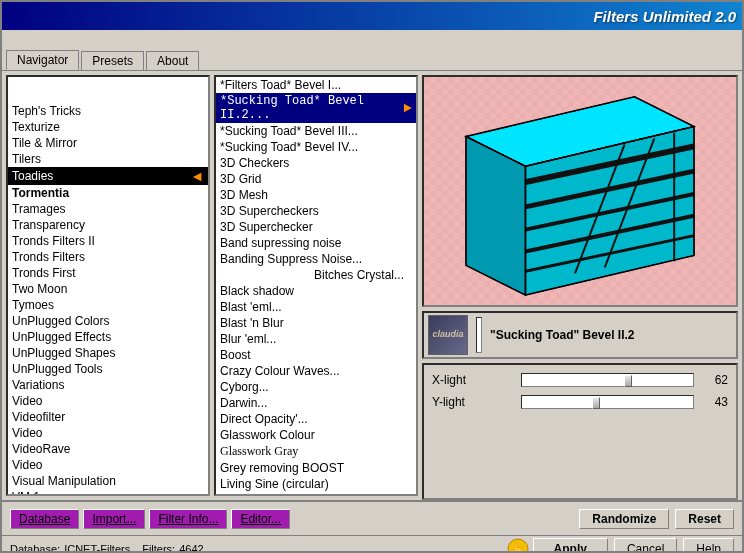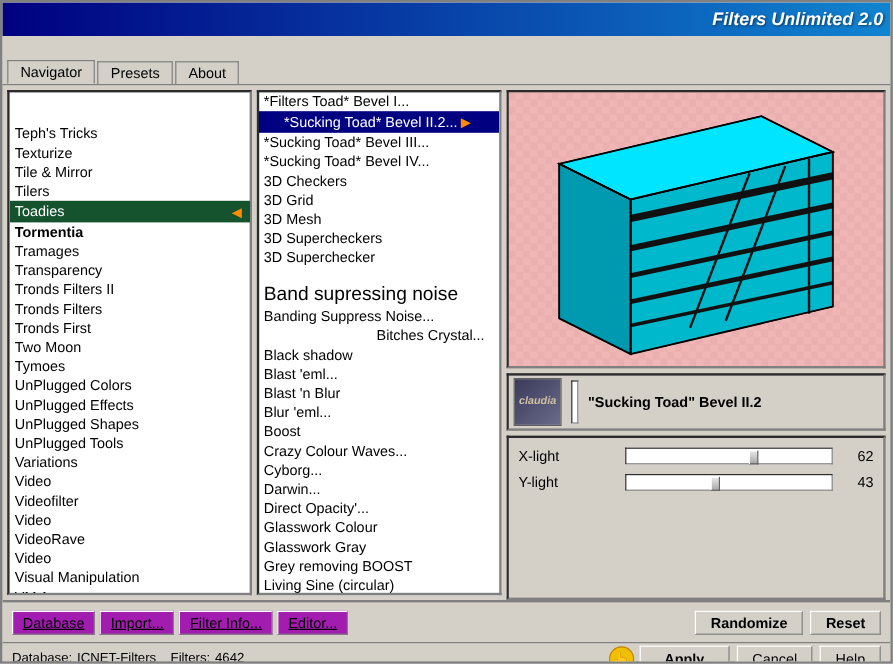--- a/index.html
+++ b/index.html
@@ -101,21 +101,21 @@
 <div style="display:flex; flex: 1; overflow:hidden; height: calc(553px - 28px - 29px - 35px - 32px);">
 
   <div style="display:flex; width: 420px; padding: 4px 4px 4px 4px; gap: 0; flex-shrink:0; overflow:hidden;">
 
     <div style="display:flex; flex-direction:column; flex: 1; border: 2px inset #808080; background:white; overflow:hidden; margin-right: 4px;">
       <div style="flex:1; overflow-y:auto;margin-top:26px;">
         <div class="list-item" style="padding:1px 4px; font-size:12px; cursor:pointer;">Teph's Tricks</div>
         <div class="list-item" style="padding:1px 4px; font-size:12px; cursor:pointer;">Texturize</div>
         <div class="list-item" style="padding:1px 4px; font-size:12px; cursor:pointer;">Tile &amp; Mirror</div>
         <div class="list-item" style="padding:1px 4px; font-size:12px; cursor:pointer;">Tilers</div>
-        <div class="list-item selected" style="padding:1px 4px; font-size:12px; cursor:pointer; background:#14532d; color:white; display:flex; align-items:center; justify-content:space-between;">
+        <div class="list-item selected" style="padding:1px 4px; font-size:12px; cursor:pointer; background:#000000; color:white; display:flex; align-items:center; justify-content:space-between;">
           <span>Toadies</span>
           <span style="color:#ff8c00; font-size:14px;">◄</span>
         </div>
         <div class="list-item" style="padding:1px 4px; font-size:12px; cursor:pointer;font-weight:bold;">Tormentia</div>
         <div class="list-item" style="padding:1px 4px; font-size:12px; cursor:pointer;">Tramages</div>
         <div class="list-item" style="padding:1px 4px; font-size:12px; cursor:pointer;">Transparency</div>
         <div class="list-item" style="padding:1px 4px; font-size:12px; cursor:pointer;">Tronds Filters II</div>
         <div class="list-item" style="padding:1px 4px; font-size:12px; cursor:pointer;">Tronds Filters</div>
         <div class="list-item" style="padding:1px 4px; font-size:12px; cursor:pointer;">Tronds First</div>
         <div class="list-item" style="padding:1px 4px; font-size:12px; cursor:pointer;">Two Moon</div>
@@ -132,45 +132,45 @@
         <div class="list-item" style="padding:1px 4px; font-size:12px; cursor:pointer;">Video</div>
         <div class="list-item" style="padding:1px 4px; font-size:12px; cursor:pointer;">Visual Manipulation</div>
         <div class="list-item" style="padding:1px 4px; font-size:12px; cursor:pointer;">VM 1</div>
       </div>
 
     </div>
 
     <div style="display:flex; flex-direction:column; flex: 1; border: 2px inset #808080; background:white; overflow:hidden; position:relative;">
       <div style="flex:1; overflow-y:auto;">
         <div class="list-item" style="padding:1px 4px; font-size:12px; cursor:pointer;">*Filters Toad*  Bevel I...</div>
-        <div class="list-item selected" style="padding:1px 4px; font-size:12px; cursor:pointer; background:#000080; color:white; display:flex; align-items:center; justify-content:center;">
+        <div class="list-item selected" style="padding:1px 4px; font-size:12px; cursor:pointer; background:#000080; color:white; display:flex; align-items:center; justify-content:flex-end;font-family:Liberation Mono, monospace;">
           <span>*Sucking Toad*  Bevel II.2...</span>
           <span style="color:#ff8c00; font-size:14px;">►</span>
         </div>
         <div class="list-item" style="padding:1px 4px; font-size:12px; cursor:pointer;">*Sucking Toad*  Bevel III...</div>
         <div class="list-item" style="padding:1px 4px; font-size:12px; cursor:pointer;">*Sucking Toad*  Bevel IV...</div>
         <div class="list-item" style="padding:1px 4px; font-size:12px; cursor:pointer;">3D Checkers</div>
         <div class="list-item" style="padding:1px 4px; font-size:12px; cursor:pointer;">3D Grid</div>
         <div class="list-item" style="padding:1px 4px; font-size:12px; cursor:pointer;">3D Mesh</div>
         <div class="list-item" style="padding:1px 4px; font-size:12px; cursor:pointer;">3D Supercheckers</div>
         <div class="list-item" style="padding:1px 4px; font-size:12px; cursor:pointer;">3D Superchecker</div>
-        <div class="list-item" style="padding:1px 4px; font-size:16px; cursor:pointer;margin-top:13px;">Band supressing noise</div>
+        <div class="list-item" style="padding:1px 4px; font-size:12px; cursor:pointer;">Band supressing noise</div>
         <div class="list-item" style="padding:1px 4px; font-size:12px; cursor:pointer;">Banding Suppress Noise...</div>
         <div class="list-item" style="padding:1px 12px; font-size:12px; cursor:pointer;text-align:right;">Bitches Crystal...</div>
         <div class="list-item" style="padding:1px 4px; font-size:12px; cursor:pointer;">Black shadow</div>
         <div class="list-item" style="padding:1px 4px; font-size:12px; cursor:pointer;">Blast 'eml...</div>
         <div class="list-item" style="padding:1px 4px; font-size:12px; cursor:pointer;">Blast 'n Blur</div>
         <div class="list-item" style="padding:1px 4px; font-size:12px; cursor:pointer;">Blur 'eml...</div>
         <div class="list-item" style="padding:1px 4px; font-size:12px; cursor:pointer;">Boost</div>
         <div class="list-item" style="padding:1px 4px; font-size:12px; cursor:pointer;">Crazy Colour Waves...</div>
         <div class="list-item" style="padding:1px 4px; font-size:12px; cursor:pointer;">Cyborg...</div>
         <div class="list-item" style="padding:1px 4px; font-size:12px; cursor:pointer;">Darwin...</div>
         <div class="list-item" style="padding:1px 4px; font-size:12px; cursor:pointer;">Direct Opacity'...</div>
         <div class="list-item" style="padding:1px 4px; font-size:12px; cursor:pointer;">Glasswork Colour</div>
-        <div class="list-item" style="padding:1px 4px; font-size:12px; cursor:pointer;">Glasswork Gray</div>
+        <div class="list-item" style="padding:1px 4px; font-size:12px; cursor:pointer;font-family:Liberation Serif, serif;">Glasswork Gray</div>
         <div class="list-item" style="padding:1px 4px; font-size:12px; cursor:pointer;">Grey removing BOOST</div>
         <div class="list-item" style="padding:1px 4px; font-size:12px; cursor:pointer;">Living Sine (circular)</div>
       </div>
     </div>
   </div>
 
   <div style="display:flex; flex-direction:column; flex:1; padding: 4px 4px 0 0; gap:4px; overflow:hidden;">
 
     <div style="height:232px; background:#f0c0c0; border: 2px inset #808080; overflow:hidden; position:relative; flex-shrink:0;">
 

